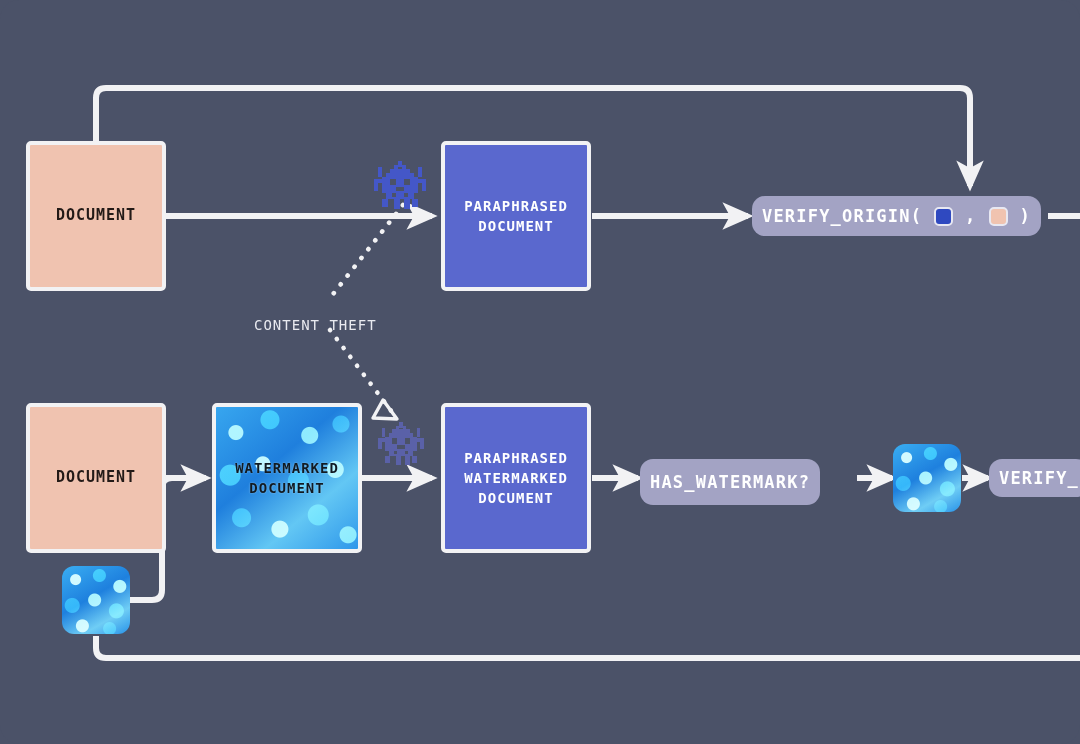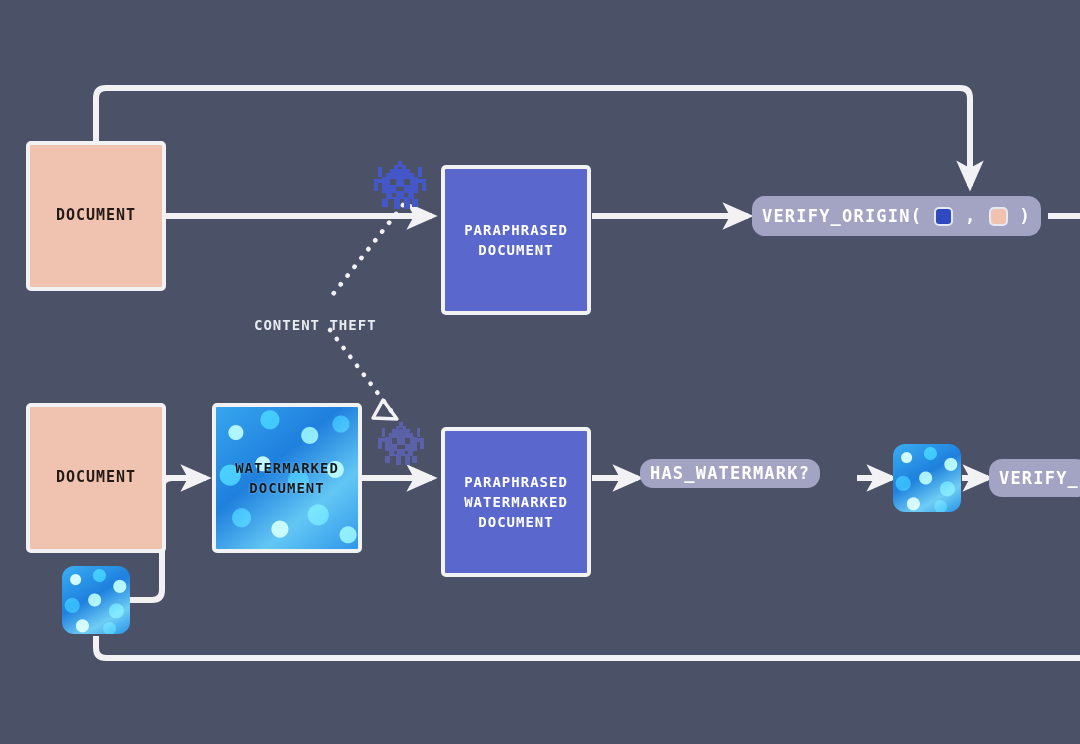--- a/index.html
+++ b/index.html
@@ -43,21 +43,20 @@
   .node-doc{
     background:#f0c3b0;
   }
   .node-doc .ln{
     color:#231a17;
     font-size:15px;
     font-weight:700;
   }
   .node-blue{
     background:#5a68ce;
-    margin-top:24px;
   }
   .node-blue .ln{
     color:#ffffff;
     font-size:14px;
     font-weight:700;
   }
   .node-wm{
     background:
       radial-gradient(circle at 14% 18%, #9fe6fb 0 7px, transparent 8px),
       radial-gradient(circle at 38% 9%,  #1f86e8 0 9px, transparent 10px),
@@ -136,21 +135,21 @@
   .bug{position:absolute;z-index:7;}
 
   
   #wires{position:absolute;inset:0;width:1080px;height:744px;z-index:3;}
 
   
   .flabel{
     position:absolute;
     color:#e9eaf0;
     font-size:14px;
-    font-weight:700;
+    font-weight:400;
     letter-spacing:1px;
     z-index:7;
   }
 </style>
 </head>
 <body>
 
 <div id="stage">
 
   <svg id="wires" viewBox="0 0 1080 744">
@@ -223,21 +222,21 @@
     <span class="ptxt ln">Watermarked</span>
     <span class="ptxt ln">Document</span>
   </div>
 
   <div class="node node-blue" style="left:441px;top:403px;width:150px;height:150px;">
     <span class="ptxt ln">Paraphrased</span>
     <span class="ptxt ln">Watermarked</span>
     <span class="ptxt ln">Document</span>
   </div>
 
-  <div class="pill" style="left:640px;top:459px;height:29px;">
+  <div class="pill" style="left:640px;top:459px;height:46px;">
     <span class="ptxt">HAS_WATERMARK?</span>
   </div>
 
   <div class="wmtile" style="left:893px;top:444px;width:68px;height:68px;"></div>
 
   <div class="pill" style="left:989px;top:459px;height:38px;justify-content:flex-start;">
     <span class="ptxt">VERIFY_</span>
   </div>
 
   <div class="wmtile" style="left:62px;top:566px;width:68px;height:68px;"></div>

